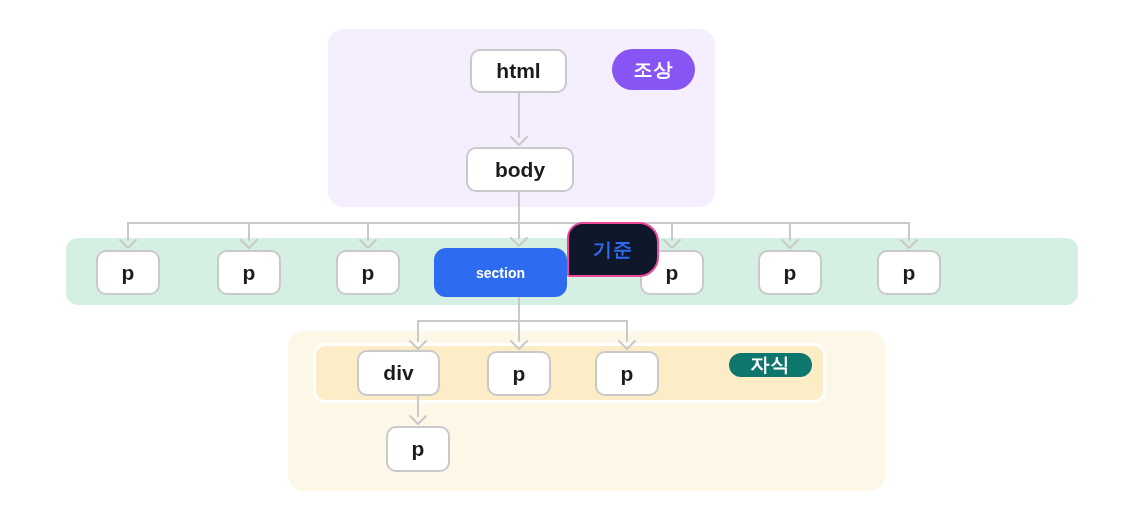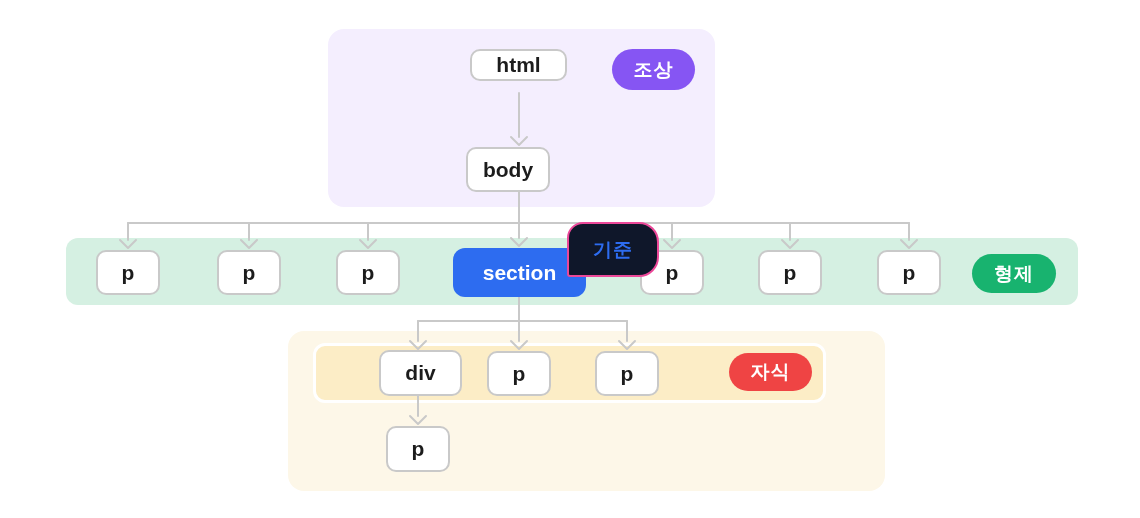--- a/index.html
+++ b/index.html
@@ -28,51 +28,51 @@
   .node {
     z-index: 3;
     display: flex; align-items: center; justify-content: center;
     background: #ffffff;
     border: 2px solid #c9c9c9;
     border-radius: 10px;
     font-weight: bold;
     font-size: 21px;
     color: #1c1c1c;
   }
-  .node-html    { left: 470px; top: 49px;  width: 97px;  height: 32px; }
-  .node-body    { left: 466px; top: 147px; width: 84px; height: 45px; }
+  .node-html    { left: 470px; top: 49px;  width: 97px;  height: 44px; }
+  .node-body    { left: 466px; top: 147px; width: 108px; height: 45px; }
   .node-p       { width: 64px; height: 45px; top: 250px; }
   .node-p1 { left: 96px; }  .node-p2 { left: 217px; } .node-p3 { left: 336px; }
   .node-p4 { left: 640px; } .node-p5 { left: 758px; } .node-p6 { left: 877px; }
   .node-section {
-    left: 453px; top: 248px; width: 133px; height: 49px;
+    left: 434px; top: 248px; width: 133px; height: 49px;
     background: #2d6cf0; border: none; border-radius: 12px;
-    color: #ffffff; font-size: 21px;
+    color: #ffffff; font-size: 14px;
   }
-  .node-div     { left: 379px; top: 350px; width: 83px; height: 46px; }
+  .node-div     { left: 357px; top: 350px; width: 83px; height: 46px; }
   .node-cp1     { left: 487px; top: 351px; width: 64px; height: 45px; }
   .node-cp2     { left: 595px; top: 351px; width: 64px; height: 45px; }
   .node-dp      { left: 386px; top: 426px; width: 64px; height: 46px; }
 
   
   .badge {
     z-index: 5;
     display: flex; align-items: center; justify-content: center;
     font-weight: bold; font-size: 19px; color: #ffffff;
     letter-spacing: 1px;
   }
   .badge-ancestor   { left: 612px; top: 49px;  width: 83px; height: 41px; background: #8655f3; border-radius: 21px; font-family: Liberation Serif, serif; }
   .badge-parent     { left: 395px; top: 122px; width: 82px; height: 40px; background: #8655f3; border-radius: 20px 20px 4px 20px; }
   .badge-reference  {
     left: 567px; top: 222px; width: 92px; height: 55px;
     background: #0f172a; border: 2px solid #ec4899; color: #2d6cf0;
     border-radius: 16px 20px 20px 3px;
   }
   .badge-sibling    { left: 972px; top: 254px; width: 84px; height: 39px; background: #18b36f; border-radius: 20px; }
-  .badge-child      { left: 729px; top: 353px; width: 83px; height: 38px; background: #ef4444; border-radius: 20px; }
+  .badge-child      { left: 729px; top: 353px; width: 83px; height: 24px; background: #0f766e; border-radius: 20px; }
   .badge-descendant { left: 781px; top: 433px; width: 83px; height: 39px; background: #fbc333; border-radius: 20px; }
 </style>
 </head>
 <body>
 
 <div id="canvas">
 
   <div class="abs region region-ancestor"></div>
   <div class="abs region region-sibling"></div>
   <div class="abs region region-descendant"></div>
@@ -124,16 +124,15 @@
   <div class="abs node node-p node-p6">p</div>
 
   <div class="abs node node-div">div</div>
   <div class="abs node node-cp1">p</div>
   <div class="abs node node-cp2">p</div>
 
   <div class="abs node node-dp">p</div>
 
   <div class="abs badge badge-ancestor">조상</div>
   <div class="abs badge badge-reference">기준</div>
-  <div class="abs badge badge-sibling">형제</div>
   <div class="abs badge badge-child">자식</div>
 
 </div>
 
 </body></html>

